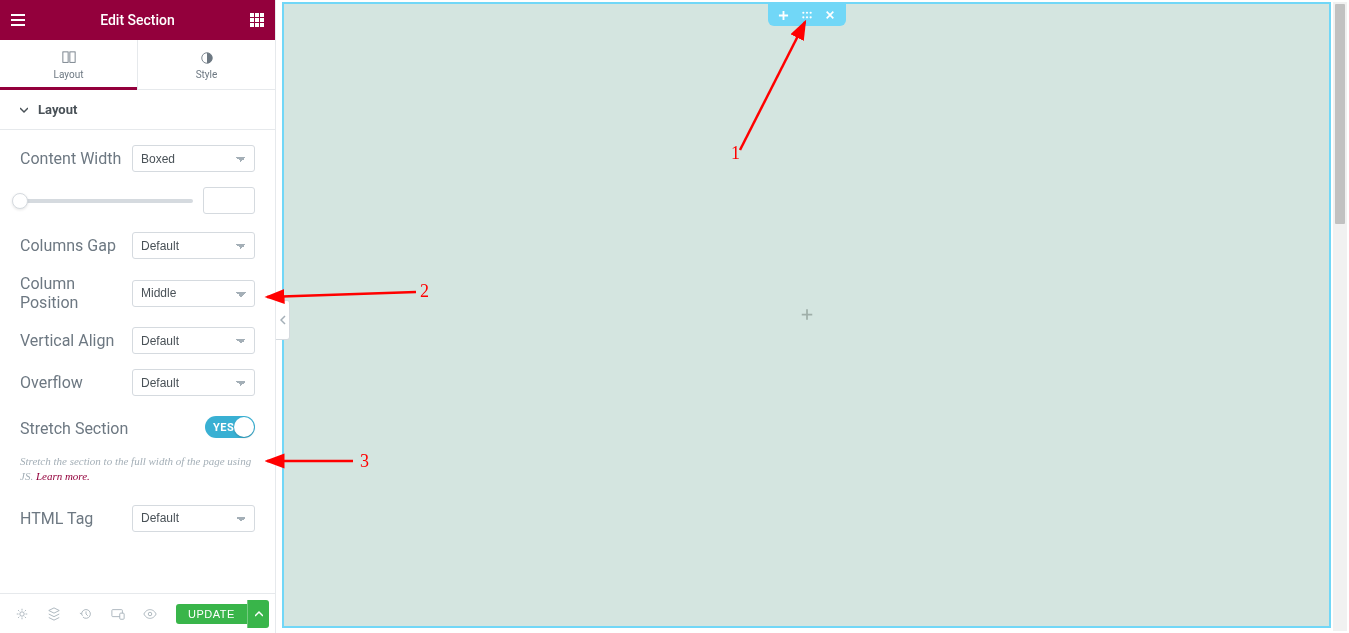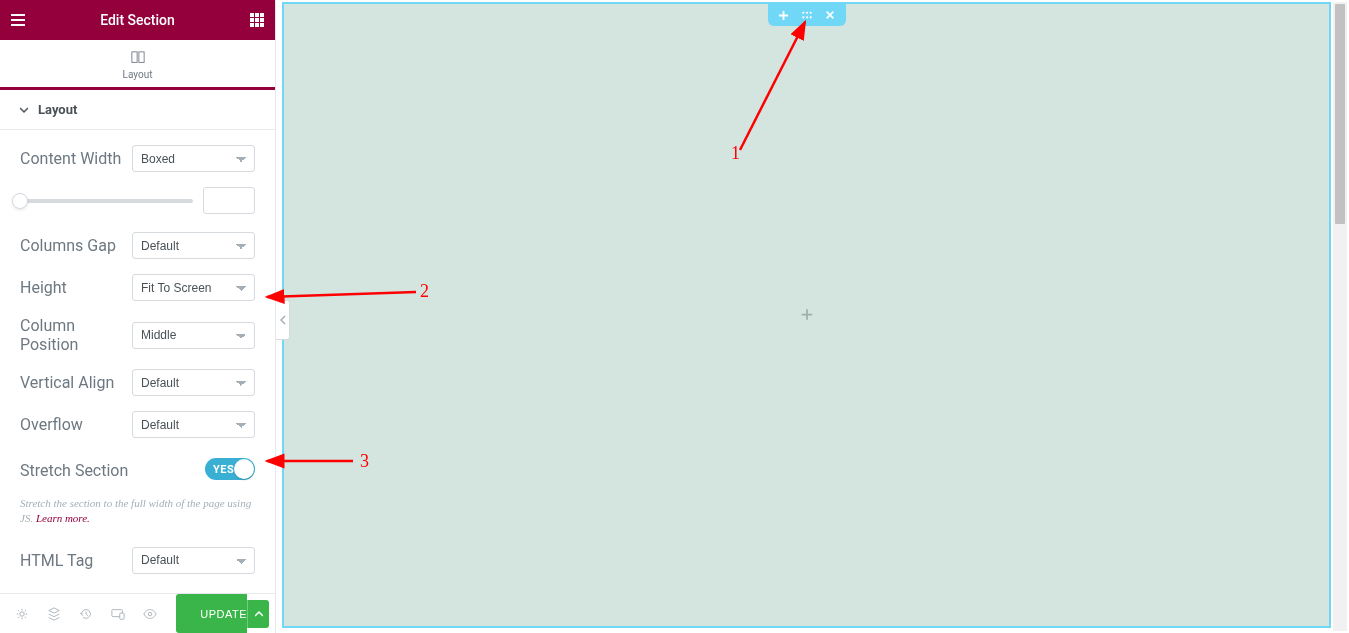--- a/index.html
+++ b/index.html
@@ -37,21 +37,21 @@
   .toggle { width: 50px; height: 22px; border-radius: 11px; background: #39b0d3; position: relative; cursor:pointer; display:flex; align-items:center; }
   .toggle-label { position:absolute; left:8px; color:#fff; font-size:11px; font-weight:700; letter-spacing:0.5px; }
   .toggle-knob { position: absolute; right: 1px; top: 1px; width: 20px; height: 20px; border-radius: 50%; background: #fff; box-shadow: 0 1px 2px rgba(0,0,0,.2); }
 
   .description { font-size: 11px; font-style: italic; color: #a4afb7; line-height: 1.4; margin-bottom: 20px; font-family: Liberation Serif, serif; }
   .description a { color: #93003c; text-decoration: none; font-style: italic; }
 
   
   .panel-footer { height: 40px; background: #fff; border-top: 1px solid #e6e9ec; display: flex; align-items: center; padding: 0 6px; }
   .footer-icon { width: 32px; height: 40px; display:flex; align-items:center; justify-content:center; color:#a4afb7; cursor:pointer; }
-  .update-btn { flex:1; height:39px; background:#39b54a; color:#fff; border:none; border-radius:3px 0 0 3px; font-size:11px; font-weight:500; letter-spacing:.5px; cursor:pointer; margin-left: 10px; text-align: right; }
+  .update-btn { flex:1; height:20px; background:#39b54a; color:#fff; border:none; border-radius:3px 0 0 3px; font-size:11px; font-weight:500; letter-spacing:.5px; cursor:pointer; margin-left: 10px; }
   .update-caret { width:22px; height:28px; background:#39b54a; border-left:1px solid rgba(255,255,255,.3); border-radius:0 3px 3px 0; display:flex; align-items:center; justify-content:center; color:#fff; cursor:pointer; }
 
   
   .canvas { position: absolute; left: 276px; top: 0; right: 0; bottom: 0; background: #fff; padding: 2px 18px 8px 6px; }
   .section-frame { border: 2px solid #71d7f7; width: 100%; height: 626px; background: #d4e5e0; position: relative; }
   .section-handle { position: absolute; top: 0; left: 50%; transform: translateX(-50%); width: 78px; height: 22px; background: #71d7f7; border-radius: 0 0 6px 6px; display:flex; align-items:center; justify-content:center; gap: 11px; }
   .handle-icon { color:#fff; width:12px; height:12px; display:flex; align-items:center; justify-content:center; cursor:pointer; }
   .plus-center { position: absolute; top: 50%; left: 50%; transform: translate(-50%, -50%); color: #aab5b1; font-size: 18px; }
 
   .collapse-tab { position:absolute; left:276px; top: 300px; width: 14px; height: 40px; background:#fff; border:1px solid #d5dadf; border-left:none; border-radius:0 3px 3px 0; display:flex; align-items:center; justify-content:center; color:#a4afb7; cursor:pointer; z-index:5; }
@@ -93,20 +93,29 @@
   <div class="tabs">
     <div class="tab active">
       <span class="tab-icon">
         <svg viewBox="0 0 16 16" width="16" height="14">
             <rect x="1" y="1" width="6" height="12" fill="none" stroke="#6d7882" stroke-width="1"></rect>
             <rect x="9" y="1" width="6" height="12" fill="none" stroke="#6d7882" stroke-width="1"></rect>
           </svg>
       </span>
       <span>Layout</span>
     </div>
+    <div class="tab">
+      <span class="tab-icon">
+        <svg viewBox="0 0 16 16" width="14" height="14">
+            <circle cx="8" cy="8" r="6" fill="none" stroke="#6d7882" stroke-width="1"></circle>
+            <path d="M8 2 A6 6 0 0 1 8 14 Z" fill="#6d7882"></path>
+          </svg>
+      </span>
+      <span>Style</span>
+    </div>
   </div>
 
   <div class="section-bar">
     <span class="caret">
       <svg width="8" height="8" viewBox="0 0 8 8">
           <path d="M0 2 L4 6 L8 2" fill="none" stroke="#495157" stroke-width="1.5"></path>
         </svg>
     </span>
     <span>Layout</span>
   </div>
@@ -122,24 +131,20 @@
         <div class="slider-thumb"></div>
       </div>
       <input class="slider-input" value="" style="">
     </div>
 
     <div class="control-row">
       <div class="control-label">Columns Gap</div>
       <div class="control-field"><select class="select"><option>Default</option></select></div>
     </div>
 
-    <div class="control-row">
-      <div class="control-label">Height</div>
-      <div class="control-field"><select class="select"><option>Fit To Screen</option></select></div>
-    </div>
 
     <div class="control-row">
       <div class="control-label">Column Position</div>
       <div class="control-field"><select class="select"><option>Middle</option></select></div>
     </div>
 
     <div class="control-row">
       <div class="control-label">Vertical Align</div>
       <div class="control-field"><select class="select"><option>Default</option></select></div>
     </div>

